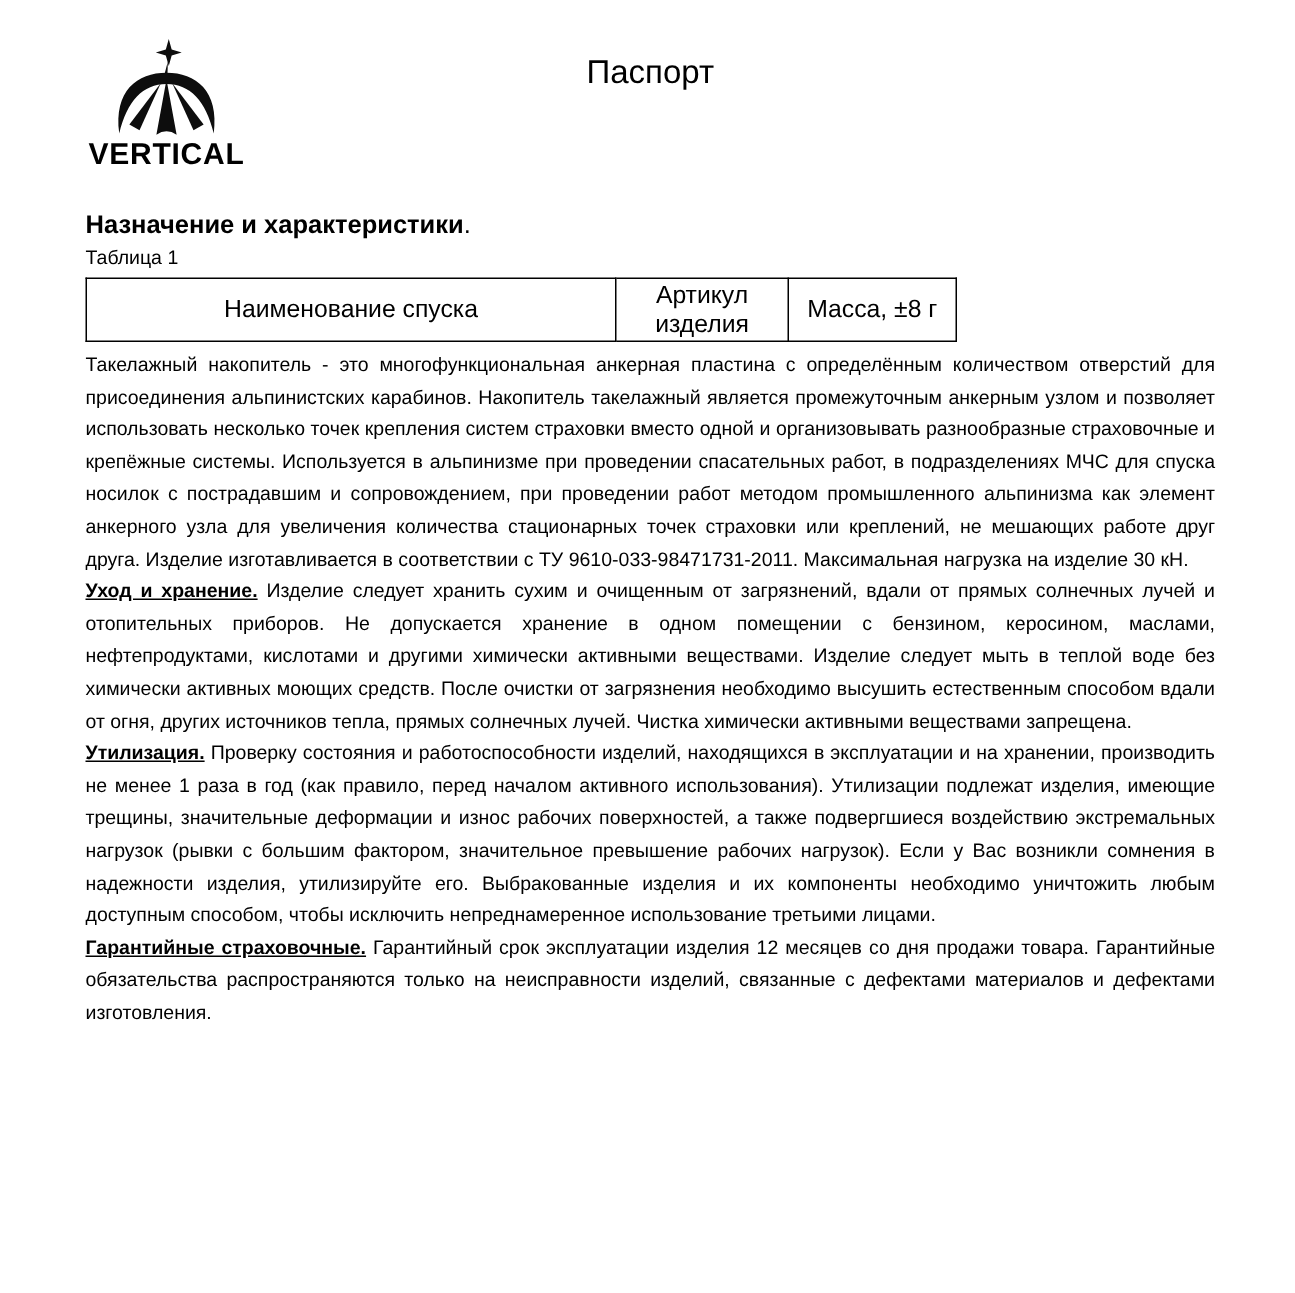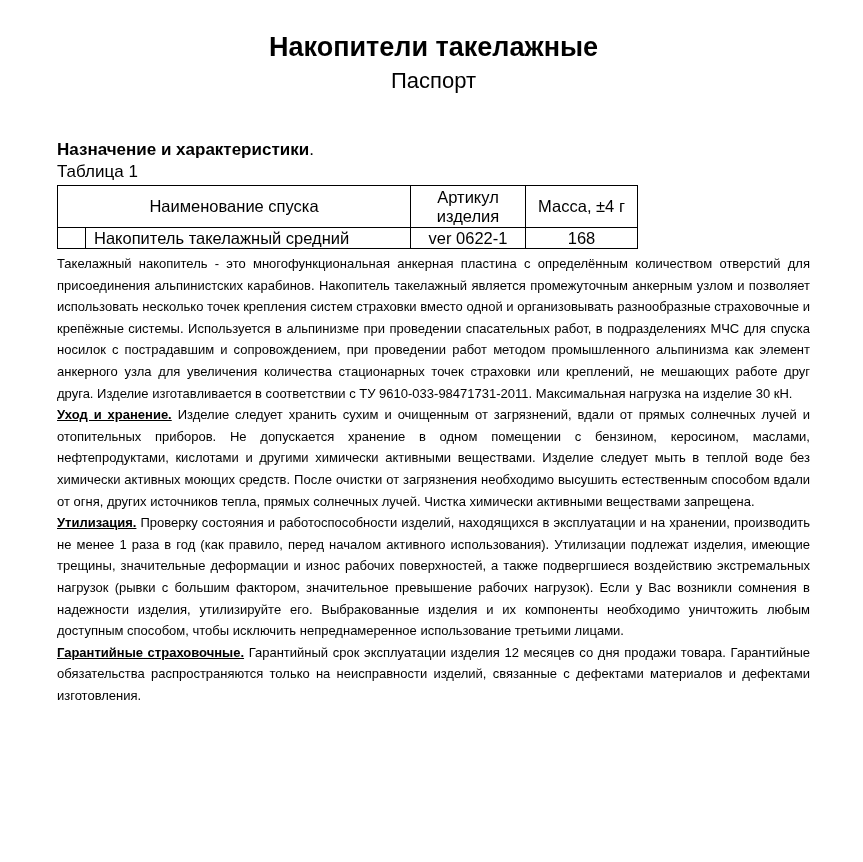--- a/index.html
+++ b/index.html
@@ -28,21 +28,21 @@
     line-height: 20px; margin-top: 1px; white-space: nowrap;
   }
   .titles { text-align: center; padding-top: 5px; }
   .doc-title  { font-size: 27px; font-weight: bold; line-height: 33px; }
   .doc-subtitle { font-size: 22px; font-weight: normal; line-height: 33px; }
 
   
   .content { margin-top: 21px; }
   .section-heading { font-size: 17px; line-height: 21.5px; }
   .section-heading b { font-weight: bold; text-align: right; }
-  .table-caption { font-size: 17px; line-height: 21.5px; margin-bottom: 3px; }
+  .table-caption { font-size: 13px; line-height: 21.5px; margin-bottom: 3px; }
 
   table.spec {
     border-collapse: collapse;
     width: 580px;
     table-layout: fixed;
   }
   table.spec th, table.spec td {
     border: 1.6px solid #000000;
     font-size: 16.5px;
     overflow: hidden;
@@ -64,22 +64,42 @@
     text-align: justify;
   }
   .bodytext p b { font-weight: bold; text-decoration: underline; }
 </style>
 </head>
 <body>
 
 <div class="page">
 
   <div class="header">
+    <div class="logo">
+      <span>
+        <svg viewBox="0 0 100 88" width="96" height="66" aria-hidden="true">
+          <g fill="#0d0d0d" stroke="none">
+
+            <path d="M52 0 L54.6 9.4 L63.5 12 L54.6 14.6 L52 24 L49.4 14.6 L40.5 12 L49.4 9.4 Z"></path>
+
+            <path d="M51.2 20 L47.5 34 L50.8 34 Z"></path>
+
+            <path d="M8 84 C3 46 24 30 50 30 C76 30 97 46 92 84 C85 55 71 40 50 40 C29 40 15 55 8 84 Z"></path>
+
+            <path d="M50 36 L41 85 Q50 79 59 85 Z"></path>
+
+            <path d="M45 39 L17 76 L26 81 Z"></path>
+
+            <path d="M55 39 L83 76 L74 81 Z"></path>
+          </g>
+        </svg>
+      </span>
+      <div class="brand">VERTICAL</div>
+    </div>
     <div class="titles">
-      <div class="doc-title">Накопители такелажные</div>
       <div class="doc-subtitle">Паспорт</div>
     </div>
   </div>
 
   <div class="content">
 
     <div class="section-heading"><b>Назначение и характеристики</b><span>.</span></div>
 
     <div class="table-caption">Таблица 1</div>
 
@@ -87,30 +107,24 @@
       <colgroup>
         <col class="c-blank">
           <col class="c-name">
           <col class="c-art">
           <col class="c-mass">
       </colgroup>
       <thead>
         <tr>
           <th colspan="2">Наименование спуска</th>
           <th>Артикул изделия</th>
-          <th>Масса, ±4 г</th>
+          <th>Масса, ±8 г</th>
         </tr>
       </thead>
       <tbody>
-        <tr>
-          <td></td>
-          <td class="name">Накопитель такелажный средний</td>
-          <td>ver 0622-1</td>
-          <td>168</td>
-        </tr>
       </tbody>
     </table>
 
     <div class="bodytext">
       <p><span>Такелажный накопитель - это многофункциональная анкерная пластина с определённым количеством отверстий для присоединения альпинистских карабинов. Накопитель такелажный является промежуточным анкерным узлом и позволяет использовать несколько точек крепления систем страховки вместо одной и организовывать разнообразные страховочные и крепёжные системы. Используется в альпинизме при проведении спасательных работ, в подразделениях МЧС для спуска носилок с пострадавшим и сопровождением, при проведении работ методом промышленного альпинизма как элемент анкерного узла для увеличения количества стационарных точек страховки или креплений, не мешающих работе друг друга. Изделие изготавливается в соответствии с ТУ 9610-033-98471731-2011. Максимальная нагрузка на изделие 30 кН.</span></p>
       <p><b>Уход и хранение.</b><span> Изделие следует хранить сухим и очищенным от загрязнений, вдали от прямых солнечных лучей и отопительных приборов. Не допускается хранение в одном помещении с бензином, керосином, маслами, нефтепродуктами, кислотами и другими химически активными веществами. Изделие следует мыть в теплой воде без химически активных моющих средств. После очистки от загрязнения необходимо высушить естественным способом вдали от огня, других источников тепла, прямых солнечных лучей. Чистка химически активными веществами запрещена.</span></p>
       <p><b>Утилизация.</b><span> Проверку состояния и работоспособности изделий, находящихся в эксплуатации и на хранении, производить не менее 1 раза в год (как правило, перед началом активного использования). Утилизации подлежат изделия, имеющие трещины, значительные деформации и износ рабочих поверхностей, а также подвергшиеся воздействию экстремальных нагрузок (рывки с большим фактором, значительное превышение рабочих нагрузок). Если у Вас возникли сомнения в надежности изделия, утилизируйте его. Выбракованные изделия и их компоненты необходимо уничтожить любым доступным способом, чтобы исключить непреднамеренное использование третьими лицами.</span></p>
       <p><b>Гарантийные страховочные.</b><span> Гарантийный срок эксплуатации изделия 12 месяцев со дня продажи товара. Гарантийные обязательства распространяются только на неисправности изделий, связанные с дефектами материалов и дефектами изготовления.</span></p>
     </div>
 

